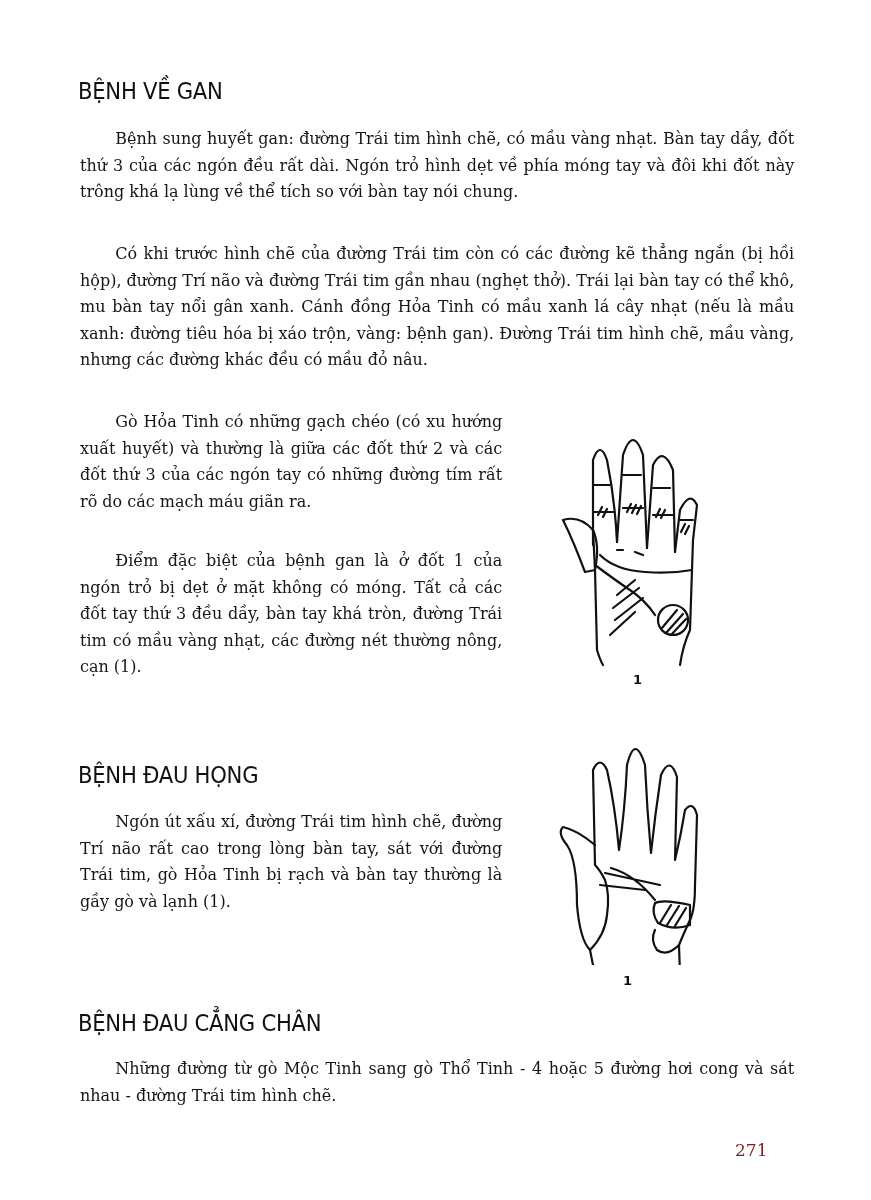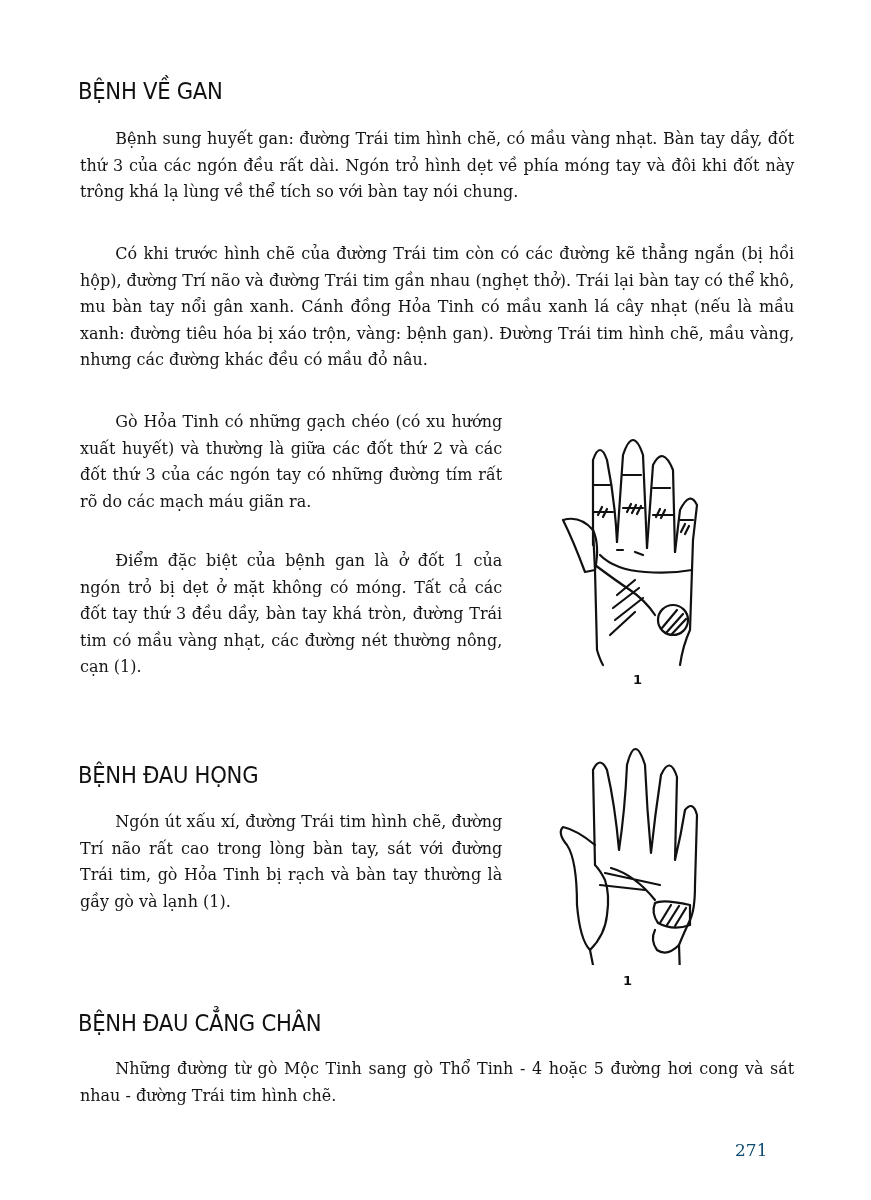--- a/index.html
+++ b/index.html
@@ -13,21 +13,21 @@
     .para {
       position: absolute; left: 80px; margin: 0;
       font-family: "DejaVu Serif", serif; font-size: 17.2px; line-height: 26.5px;
       text-align: justify; text-indent: 38px; color: #151515;
       transform: scaleX(0.93); transform-origin: left;
     }
     .wide { width: 768px; }
     .narrow { width: 454px; }
     .figure { position: absolute; }
     .fig-label { position: absolute; font-family: "DejaVu Sans", sans-serif; font-weight: bold; font-size: 13px; color: #111; }
-    .page-number { position: absolute; left: 735px; top: 1140px; font-family: "DejaVu Serif", serif; font-size: 17px; color: #0c4a6e; }
+    .page-number { position: absolute; left: 735px; top: 1140px; font-family: "DejaVu Serif", serif; font-size: 17px; color: #7f1d1d; }
   </style>
 </head>
 <body>
 
 <div class="page">
 
   <h2 class="heading" style="top:78px;">BỆNH VỀ GAN</h2>
   <p class="para wide" style="top:125px;">Bệnh sung huyết gan: đường Trái tim hình chẽ, có mầu vàng nhạt. Bàn tay dầy, đốt thứ 3 của các ngón đều rất dài. Ngón trỏ hình dẹt về phía móng tay và đôi khi đốt này trông khá lạ lùng về thể tích so với bàn tay nói chung.</p>
   <p class="para wide" style="top:240px;">Có khi trước hình chẽ của đường Trái tim còn có các đường kẽ thẳng ngắn (bị hồi hộp), đường Trí não và đường Trái tim gần nhau (nghẹt thở). Trái lại bàn tay có thể khô, mu bàn tay nổi gân xanh. Cánh đồng Hỏa Tinh có mầu xanh lá cây nhạt (nếu là mầu xanh: đường tiêu hóa bị xáo trộn, vàng: bệnh gan). Đường Trái tim hình chẽ, mầu vàng, nhưng các đường khác đều có mầu đỏ nâu.</p>
   <p class="para narrow" style="top:408px;">Gò Hỏa Tinh có những gạch chéo (có xu hướng xuất huyết) và thường là giữa các đốt thứ 2 và các đốt thứ 3 của các ngón tay có những đường tím rất rõ do các mạch máu giãn ra.</p>

